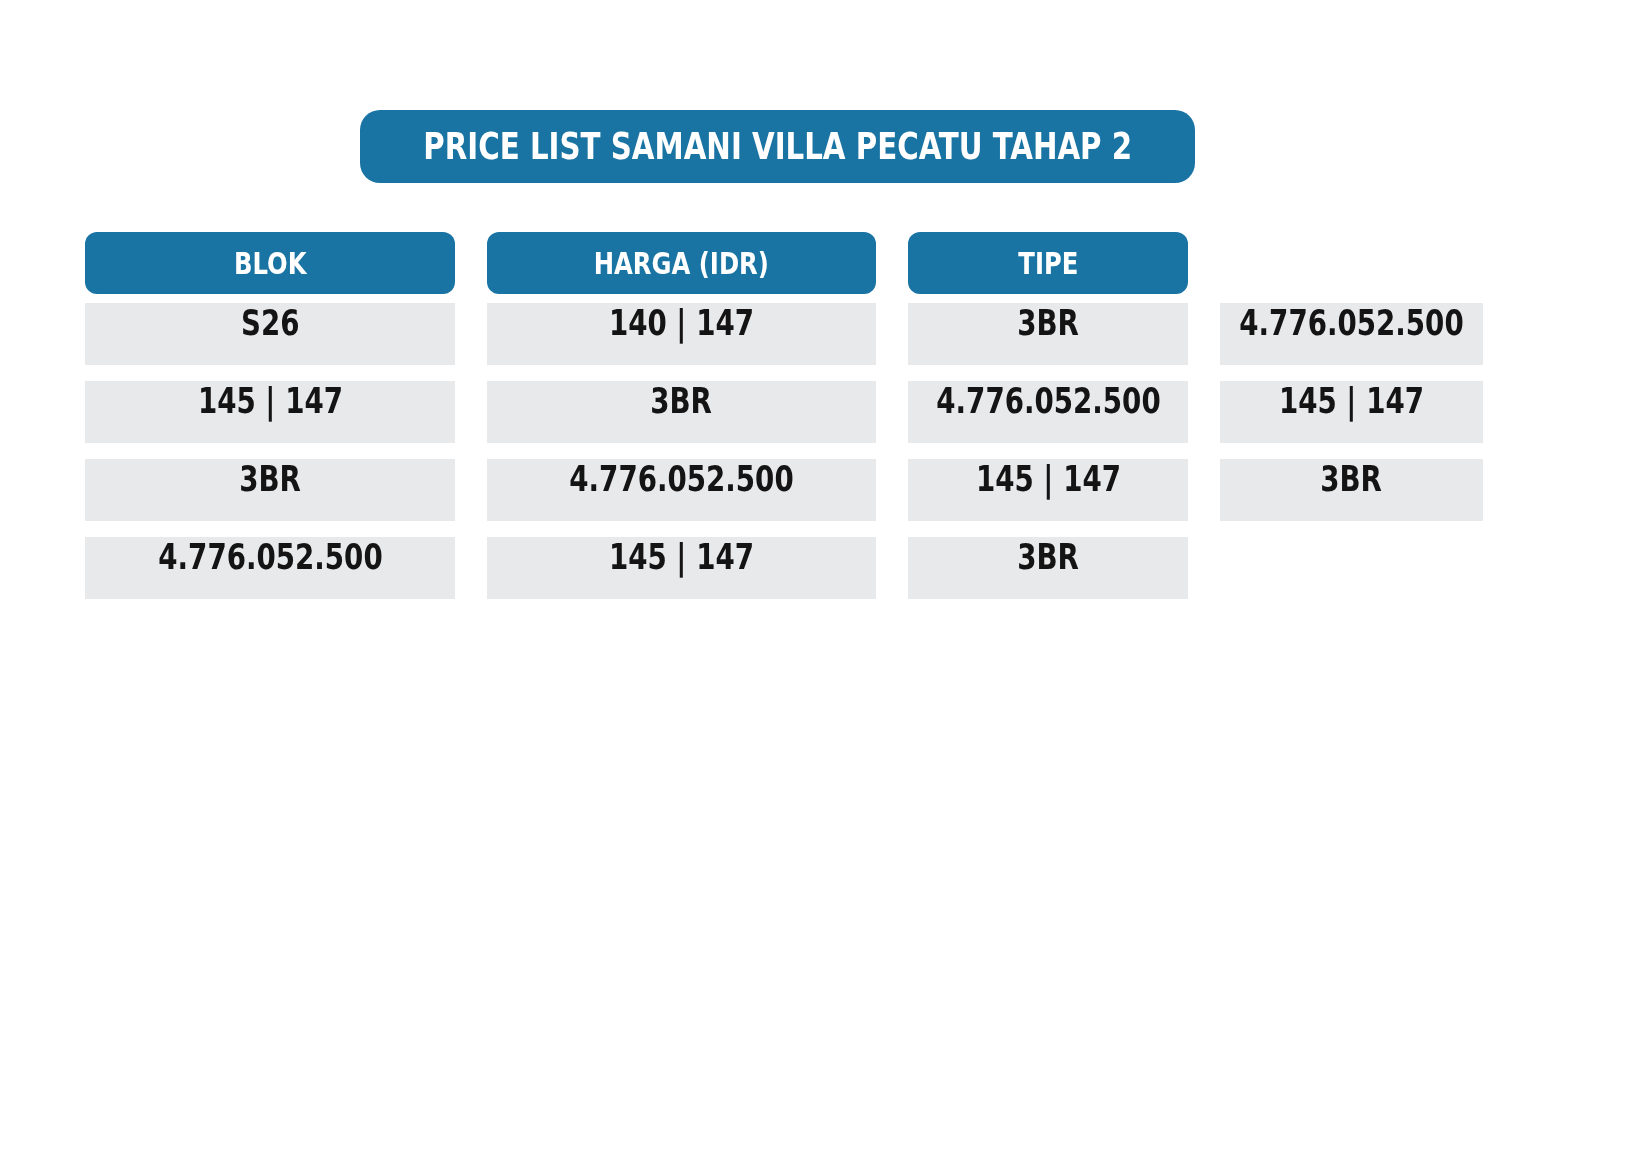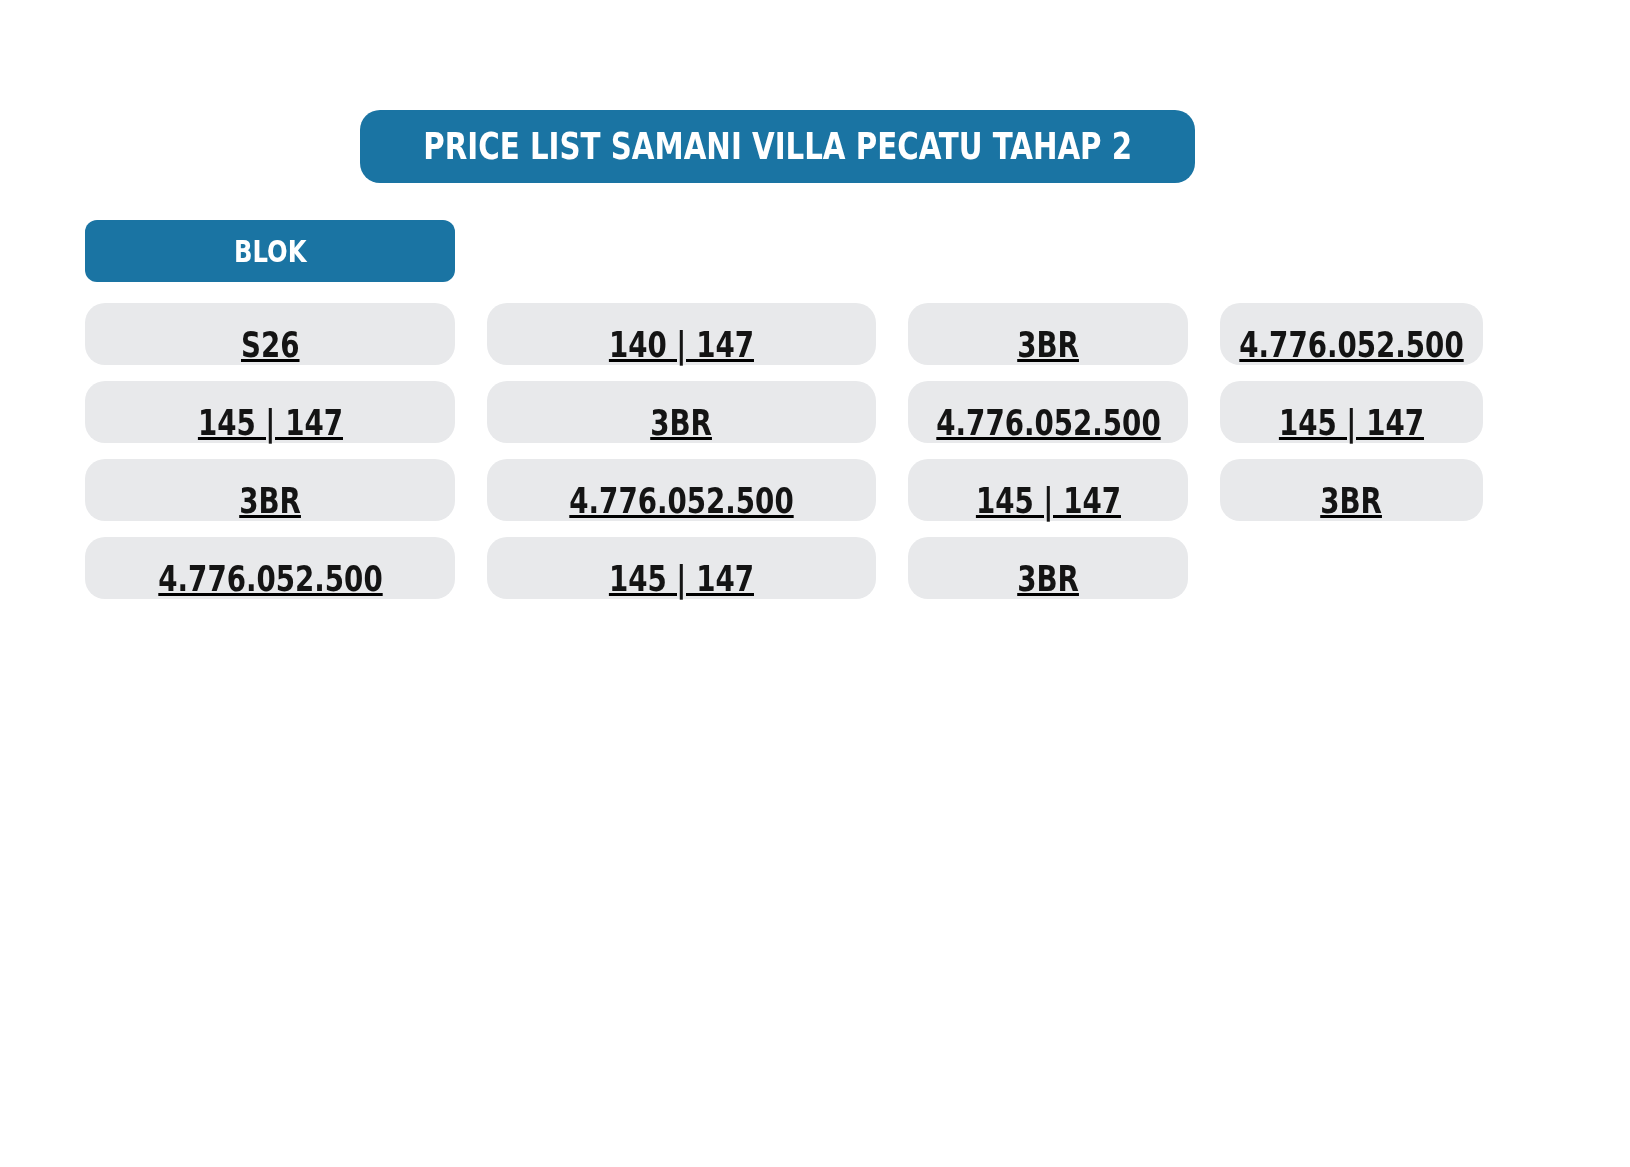--- a/index.html
+++ b/index.html
@@ -33,21 +33,21 @@
     font-size: 37px;
     font-weight: 700;
     letter-spacing: 0px;
     white-space: nowrap;
     transform: scaleX(0.88);
     transform-origin: center;
   }
   .header-grid {
     position: absolute;
     left: 85px;
-    top: 208px;
+    top: 220px;
     display: grid;
     grid-template-columns: 370px 389px 280px 263px;
     column-gap: 32px;
   }
   .rows-grid {
     position: absolute;
     left: 85px;
     top: 291px;
     display: grid;
     grid-template-columns: 370px 389px 280px 263px;
@@ -66,25 +66,24 @@
   .hcell .txt {
     color: #ffffff;
     font-size: 30px;
     font-weight: 700;
     white-space: nowrap;
     transform: scaleX(0.9);
     transform-origin: center;
   }
   .cell {
     background: #e8e9eb;
-    border-radius: 20px;
+    border-radius: 0;
     display: flex;
-    align-items: flex-end;
+    align-items: flex-start;
     justify-content: center;
-    text-decoration: underline;
   }
   .cell .txt {
     color: #141414;
     font-size: 35px;
     font-weight: 600;
     white-space: nowrap;
     transform: scaleX(0.88);
     transform-origin: center;
   }
 </style>
@@ -93,20 +92,26 @@
 
 <div class="page">
 
   <div class="title-bar">
     <span class="txt">PRICE LIST SAMANI VILLA PECATU TAHAP 2</span>
   </div>
 
   <div class="header-grid">
     <div class="hcell">
       <span class="txt">BLOK</span>
+    </div>
+    <div class="hcell">
+      <span class="txt">HARGA (IDR)</span>
+    </div>
+    <div class="hcell">
+      <span class="txt">TIPE</span>
     </div>
   </div>
 
   <div class="rows-grid">
 
     <div class="cell">
       <span class="txt">S26</span>
     </div>
     <div class="cell">
       <span class="txt">140 | 147</span>

